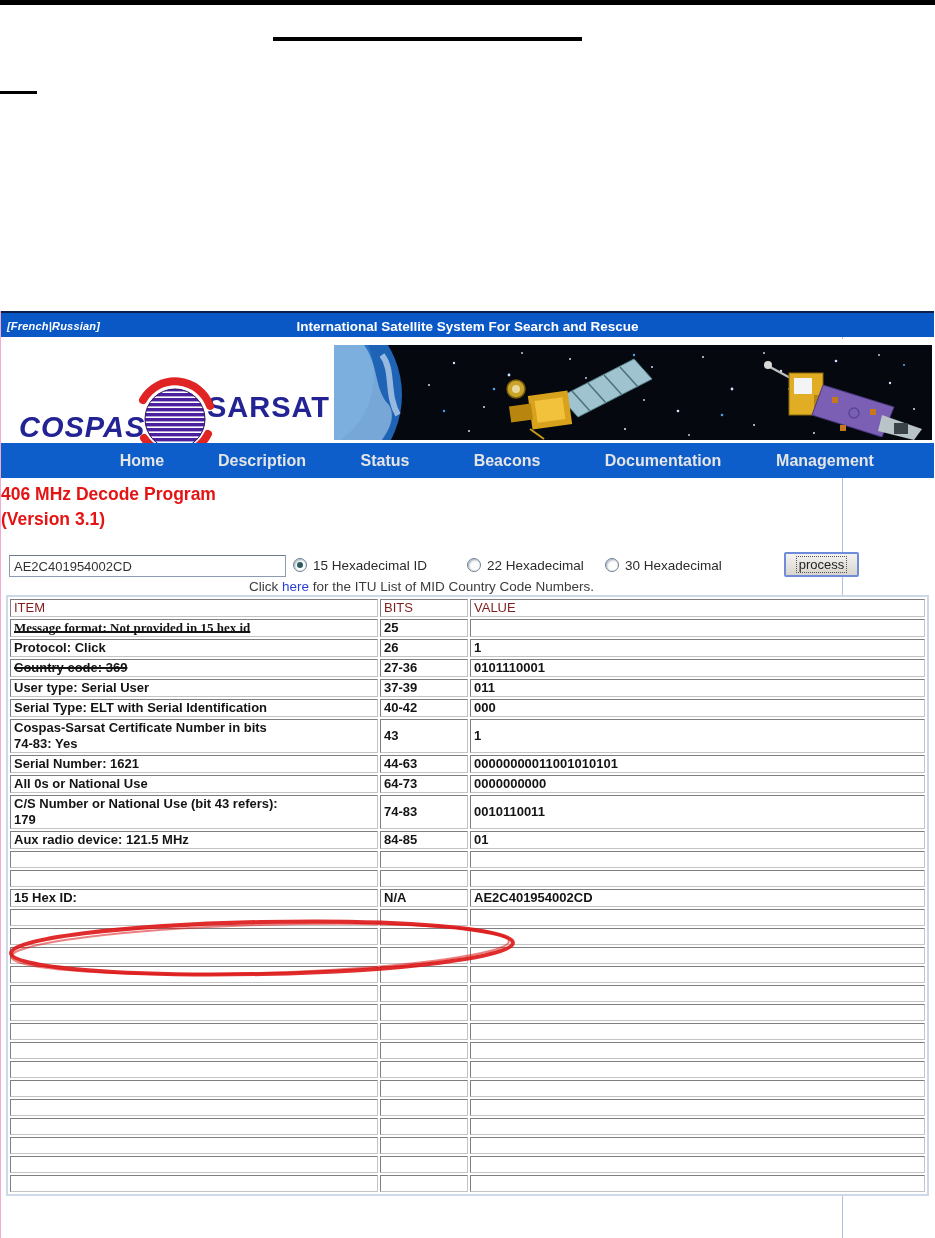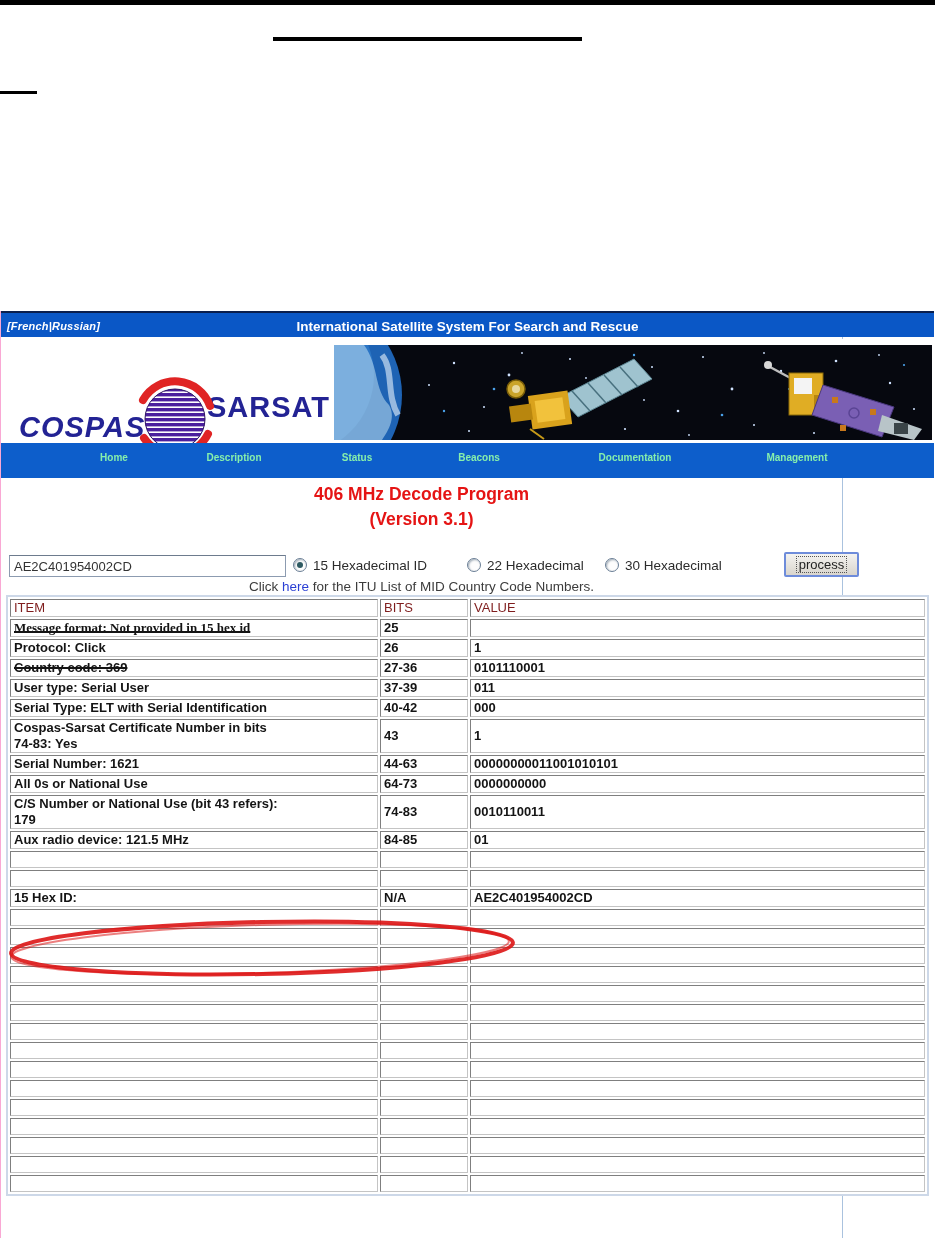--- a/index.html
+++ b/index.html
@@ -24,24 +24,24 @@
   .logoband { position:absolute; left:0; top:28px; width:933px; height:104px; background:#fff; }
   .logo { position:absolute; left:10px; top:28px; width:320px; height:104px; }
   .logo .cospas { position:absolute; left:8px; top:44px; font-size:29px; font-weight:bold; font-style:italic; color:#232394; letter-spacing:1px; }
   .logo .sarsat { position:absolute; left:196px; top:24px; font-size:29px; font-weight:bold; color:#232394; letter-spacing:1px;text-align:center; }
   .logo svg.globe { position:absolute; left:118px; top:6px; }
 
   .banner { position:absolute; left:333px; top:6px; width:598px; height:95px; }
 
   
   .nav { position:absolute; left:0; top:132px; width:933px; height:35px; background:#0d5ecb; }
-  .nav-item { position:absolute; top:9px; transform:translateX(-50%); color:#86efac; font-size:10px; font-weight:bold; cursor:pointer; white-space:nowrap; }
-
-  
-  .page-title { position:absolute; left:0; top:171px; width:100%; text-align:center; color:#e51414; font-weight:bold; font-size:17.5px; line-height:25px; }
+  .nav-item { position:absolute; top:9px; transform:translateX(-50%); color:#e5e5e5; font-size:16px; font-weight:bold; cursor:pointer; white-space:nowrap;margin-left:28px; }
+
+  
+  .page-title { position:absolute; left:0; top:171px; width:100%; color:#e51414; font-weight:bold; font-size:17.5px; line-height:25px; }
 
   
   .hex-input { position:absolute; left:8px; top:244px; width:277px; height:22px; border:1px solid #8c9bb0; border-top-color:#6d7b8d; background:#fff;
                font-family:"Liberation Sans",sans-serif; font-size:13px; color:#333; padding:0 4px; }
   .radio-row { position:absolute; left:292px; top:244px; height:22px; }
   .radio { position:absolute; top:3px; width:14px; height:14px; border-radius:50%; background:#fdfdfd; border:1px solid #6b7f96;
            box-shadow:inset 1px 1px 2px rgba(90,110,130,.55); }
   .radio.on::after { content:""; position:absolute; left:3px; top:3px; width:6px; height:6px; border-radius:50%; background:#2e5a62; }
   .radio-label { position:absolute; top:3px; font-size:13.5px; color:#2c2c2c; white-space:nowrap; }
   .process-btn { position:absolute; left:783px; top:241px; width:75px; height:25px; background:linear-gradient(#f4f3f0,#d9d5cd);

